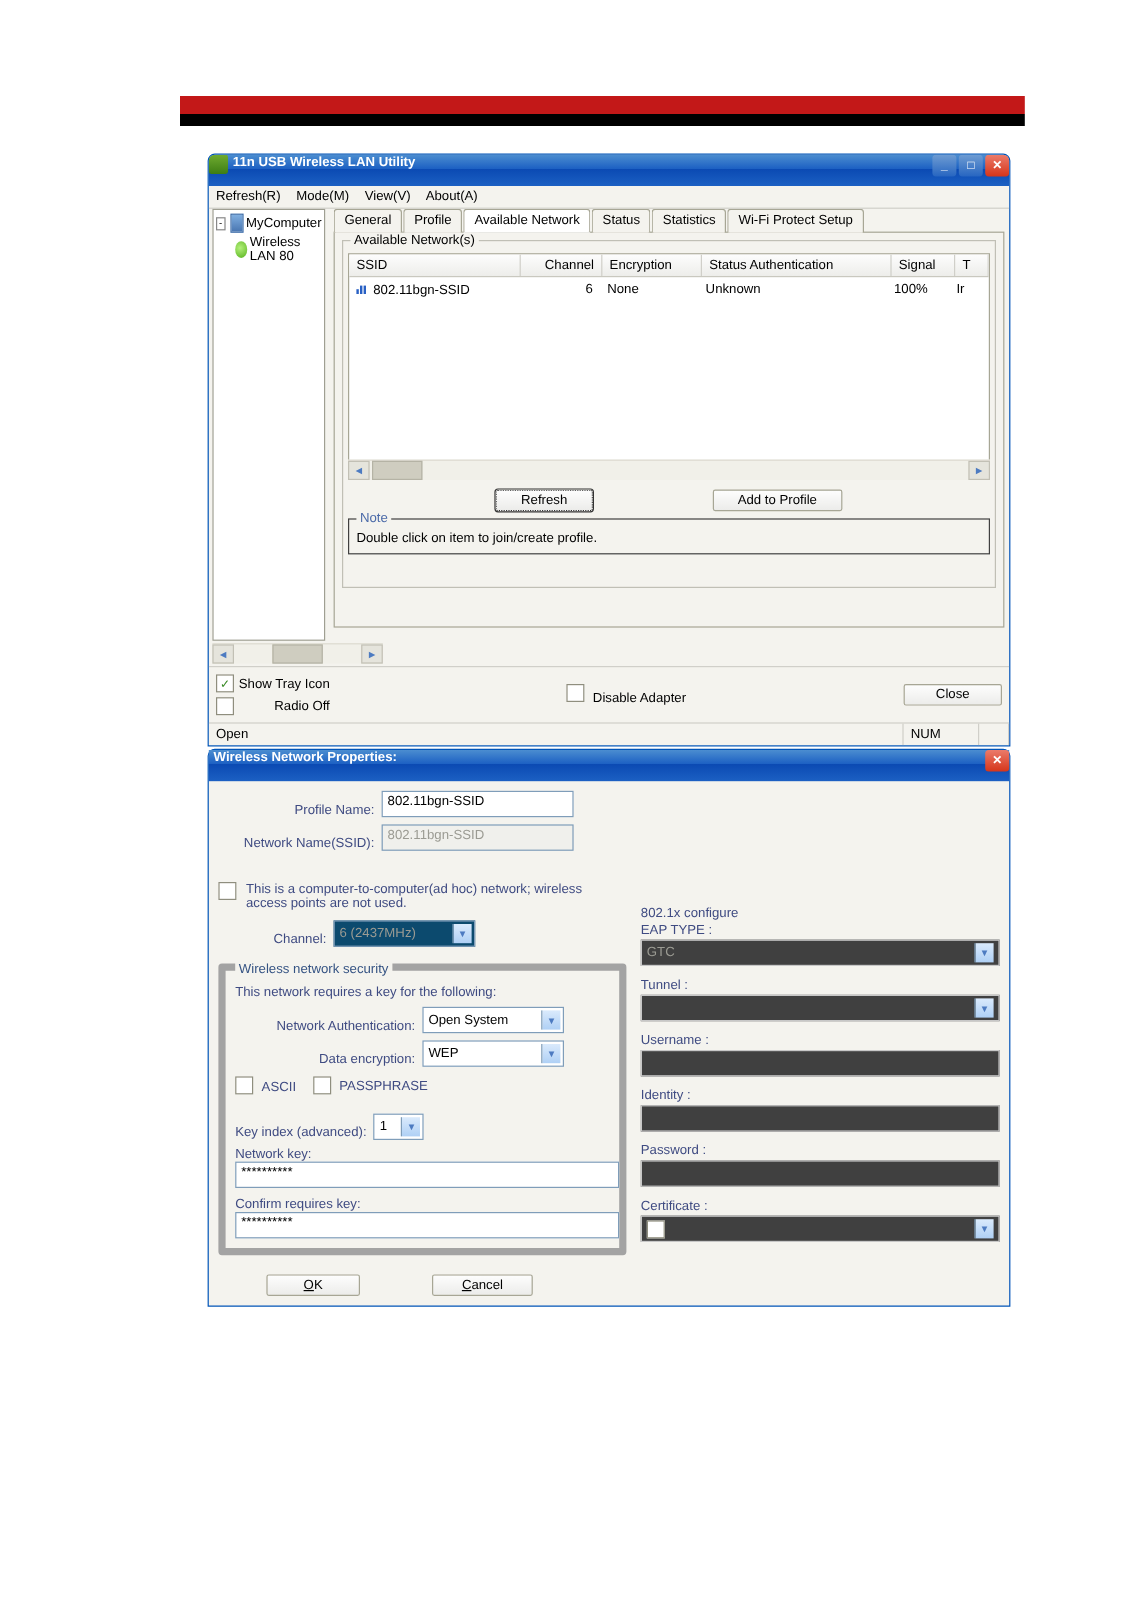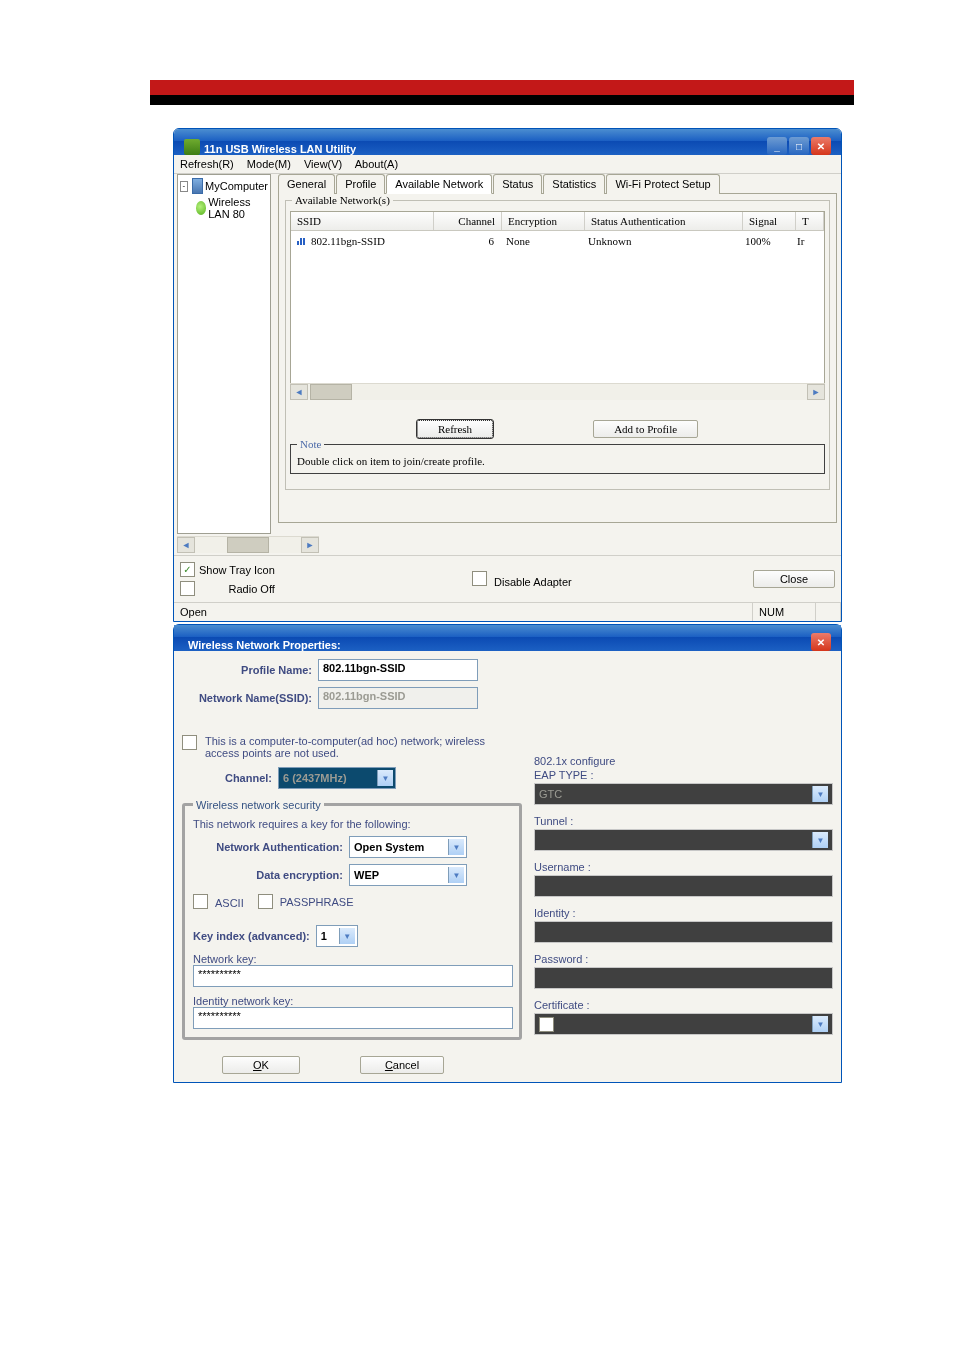--- a/index.html
+++ b/index.html
@@ -39,22 +39,22 @@
       border: 1px solid #0054b8;
       border-radius: 6px 6px 0 0;
       background: #f4f3ee;
       overflow: hidden;
     }
     .titlebar {
       height: 26px;
       background: linear-gradient(to bottom, #4b8dd0 0%, #1c60c3 45%, #0b4ab3 46%, #1c60c3 100%);
       color: #fff;
       display: flex;
-      align-items: flex-end;
-      padding: 0 10px;
+      align-items: flex-start;
+      padding: 0 0;
     }
     .titlebar .app-icon {
       width: 16px;
       height: 16px;
       background: linear-gradient(#6fab2f,#3d7d14);
       border-radius: 2px;
       margin-right: 4px;
     }
     .titlebar .title-text {
       font-weight: bold;
@@ -151,21 +151,20 @@
       z-index: 2;
       border-bottom: 1px solid #fff;
     }
     .tab-content {
       border: 1px solid #a7a695;
       background: #f4f3ee;
       height: 330px;
       margin-top: -1px;
       padding: 6px;
       box-sizing: border-box;
-      font-family: Liberation Serif, serif;
     }
     .fieldset-like {
       border: 1px solid #c0bfb5;
       padding: 4px;
       height: 280px;
       position: relative;
     }
     .fieldset-label {
       position: absolute;
       top: -7px;
@@ -250,21 +249,21 @@
     .hscroll-thumb {
       width: 40px;
       height: 14px;
       background: #cfcdc0;
       border: 1px solid #b5b3a5;
     }
     .btn-row {
       display: flex;
       gap: 100px;
       justify-content: center;
-      margin-top: 20px;
+      margin-top: 8px;
     }
     .win-button {
       padding: 2px 20px;
       border: 1px solid #a7a695;
       background: linear-gradient(#fdfdfd,#ececea);
       border-radius: 2px;
       cursor: default;
     }
     .win-button.focus {
       border: 1px dotted #333;
@@ -337,43 +336,42 @@
     .dialog-body2 {
       padding: 8px;
       display: flex;
       gap: 12px;
     }
     .left-col {
       width: 340px;
     }
     .form-row {
       display: flex;
-      align-items: center;
+      align-items: flex-end;
       margin-bottom: 6px;
-      font-weight: bold;
     }
     .form-label {
       width: 130px;
       text-align: right;
       margin-right: 6px;
       color: #3f4b82;
     }
     .text-input {
       border: 1px solid #7f9db9;
       background: #fff;
       padding: 2px 4px;
       height: 16px;
       width: 150px;
     }
     .text-input.disabled {
       background: #f0f0ec;
       color: #9b9b93;
     }
     .groupbox {
-      border: 3px solid #a3a3a3;
+      border: 6px solid #a3a3a3;
       border-radius: 3px;
       padding: 12px 8px 8px;
       margin-top: 14px;
       position: relative;
     }
     .group-title {
       position: absolute;
       top: -7px;
       left: 8px;
       background: #f4f3ee;
@@ -607,21 +605,21 @@
           </div>
           <div class="form-row">
             <div style="color:#3f4b82;margin-right:6px;">Key index (advanced):</div>
             <div class="dropdown" style="width:34px;">
               <span>1</span>
               <div class="dd-arrow">▼</div>
             </div>
           </div>
           <div style="color:#3f4b82;margin-top:4px;">Network key:</div>
           <div class="text-input" style="width:310px;">**********</div>
-          <div style="color:#3f4b82;margin-top:8px;">Identity network key:</div>
+          <div style="color:#3f4b82;margin-top:8px;">Confirm requires key:</div>
           <div class="text-input" style="width:310px;">**********</div>
         </div>
         <div class="btns-bottom">
           <div class="win-button" style="padding:2px 30px;"><span style="text-decoration:underline;">O</span>K</div>
           <div class="win-button" style="padding:2px 24px;"><span style="text-decoration:underline;">C</span>ancel</div>
         </div>
       </div>
       <div class="right-col">
         <div class="cfg-label">802.1x configure</div>
         <div class="cfg-label">EAP TYPE :</div>

